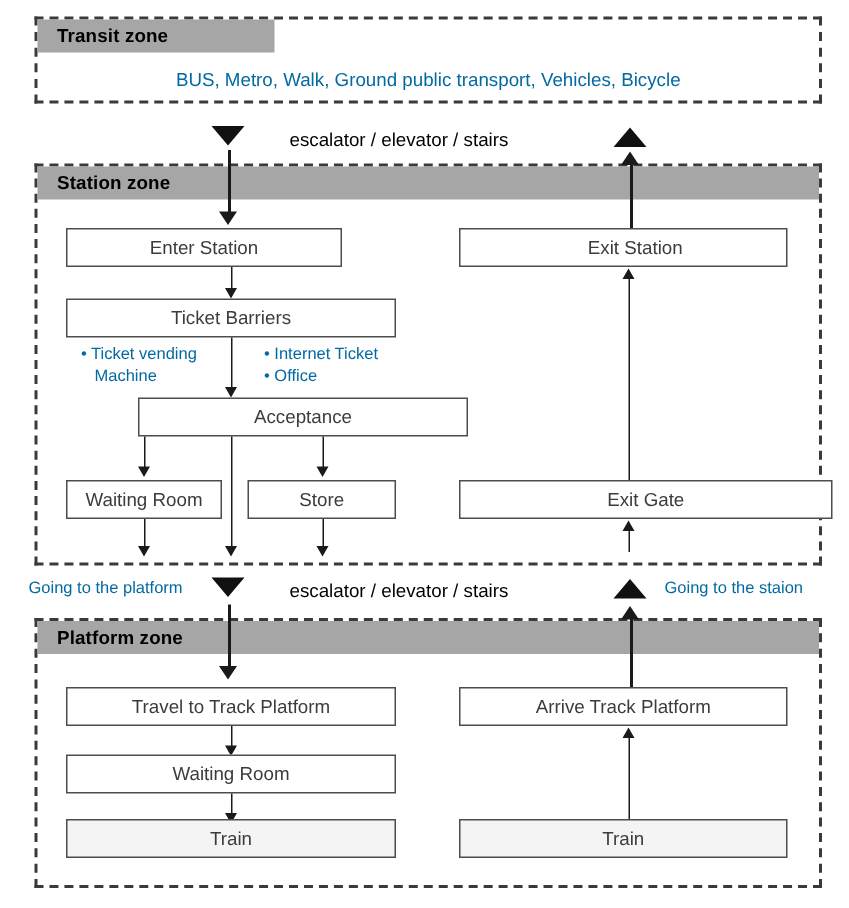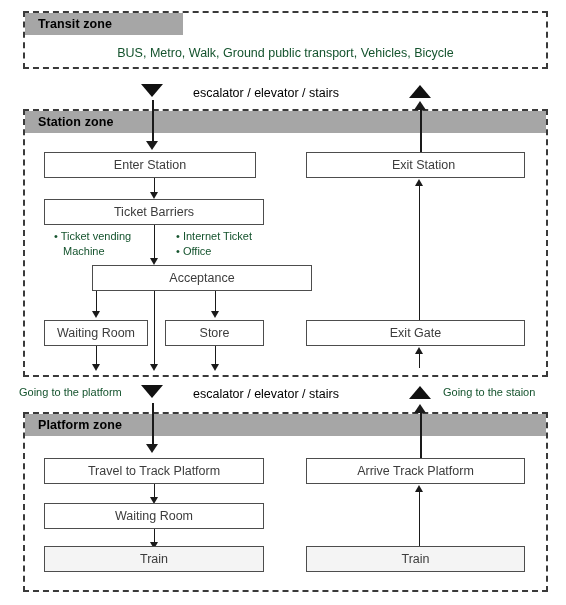--- a/index.html
+++ b/index.html
@@ -55,21 +55,21 @@
     justify-content: center;
     font-size: 12.5px;
     color: #3c3c3c;
     white-space: nowrap;
   }
   .box.shaded { background: #f4f4f4; }
   
   .text {
     position: absolute;
     font-size: 12.5px;
-    color: #14532d;
+    color: #0369a1;
     white-space: nowrap;
   }
   .text.small { font-size: 11px; }
   .text.bold {
     font-weight: normal;
     color: #000000;
     font-size: 12.5px;
   }
   
   .vline {
@@ -137,21 +137,21 @@
     <div class="zone-header full"></div>
     <div class="zone-title" style="left:13px; top:4px;">Station zone</div>
   </div>
 
   <div class="vline thick" style="left:152px; top:100px; height:45px;"></div>
   <div class="arrowhead-down big" style="left:146px; top:141px;"></div>
 
   <div class="vline thick" style="left:420px; top:108px; height:47px;"></div>
   <div class="arrowhead-up big" style="left:414px; top:101px;"></div>
 
-  <div class="box" style="left:44px; top:152px; width:212px; height:26px;">Enter Station</div>
+  <div class="box" style="left:44px; top:152px; width:184px; height:26px;">Enter Station</div>
 
   <div class="vline" style="left:154px; top:178px; height:18px;"></div>
   <div class="arrowhead-down" style="left:150px; top:192px;"></div>
 
   <div class="box" style="left:44px; top:199px; width:220px; height:26px;">Ticket Barriers</div>
 
   <div class="text small" style="left:54px; top:230px;">• Ticket vending</div>
   <div class="text small" style="left:63px; top:245px;">Machine</div>
   <div class="text small" style="left:176px; top:230px;">• Internet Ticket</div>
   <div class="text small" style="left:176px; top:245px;">• Office</div>
@@ -177,21 +177,21 @@
   <div class="arrowhead-down" style="left:92px; top:364px;"></div>
 
   <div class="vline" style="left:215px; top:346px; height:22px;"></div>
   <div class="arrowhead-down" style="left:211px; top:364px;"></div>
 
   <div class="box" style="left:306px; top:152px; width:219px; height:26px;padding-left:16px;">Exit Station</div>
 
   <div class="vline" style="left:419px; top:185px; height:135px;"></div>
   <div class="arrowhead-up" style="left:415px; top:179px;"></div>
 
-  <div class="box" style="left:306px; top:320px; width:219px; height:26px;">Exit Gate</div>
+  <div class="box" style="left:306px; top:320px; width:249px; height:26px;">Exit Gate</div>
 
   <div class="vline" style="left:419px; top:353px; height:15px;"></div>
   <div class="arrowhead-up" style="left:415px; top:347px;"></div>
 
   <div class="text small" style="left:19px; top:386px;">Going to the platform</div>
   <div class="tri-down" style="left:141px; top:385px;"></div>
   <div class="text bold" style="left:193px; top:387px;">escalator / elevator / stairs</div>
   <div class="tri-up" style="left:409px; top:386px;"></div>
   <div class="text small" style="left:443px; top:386px;">Going to the staion</div>
 

